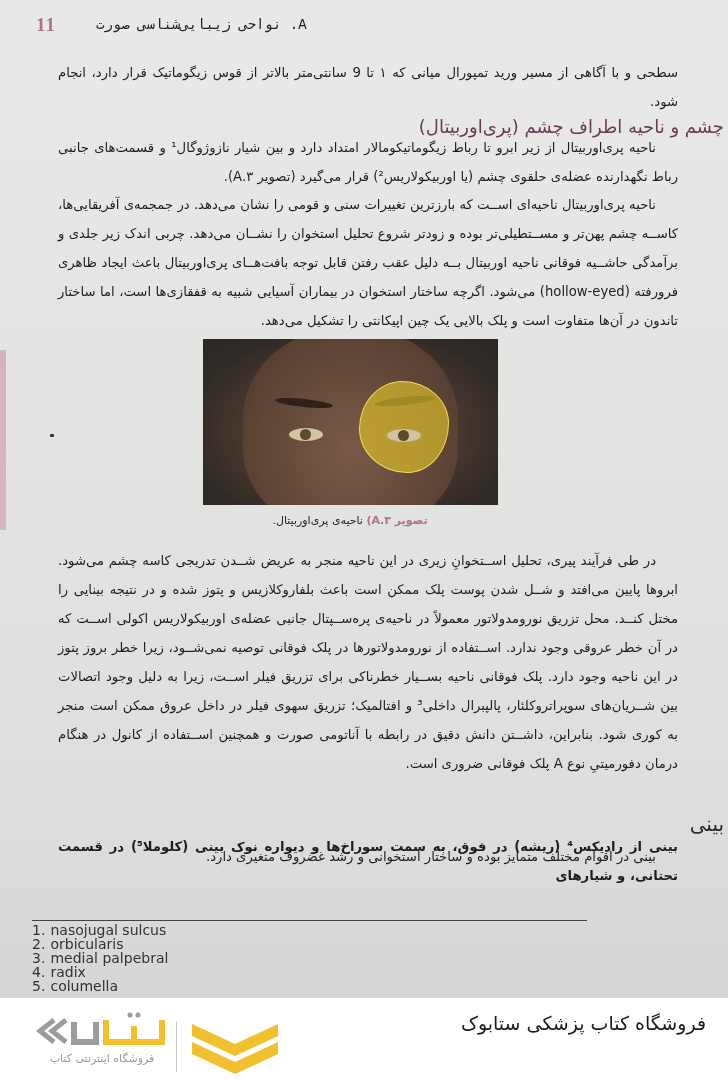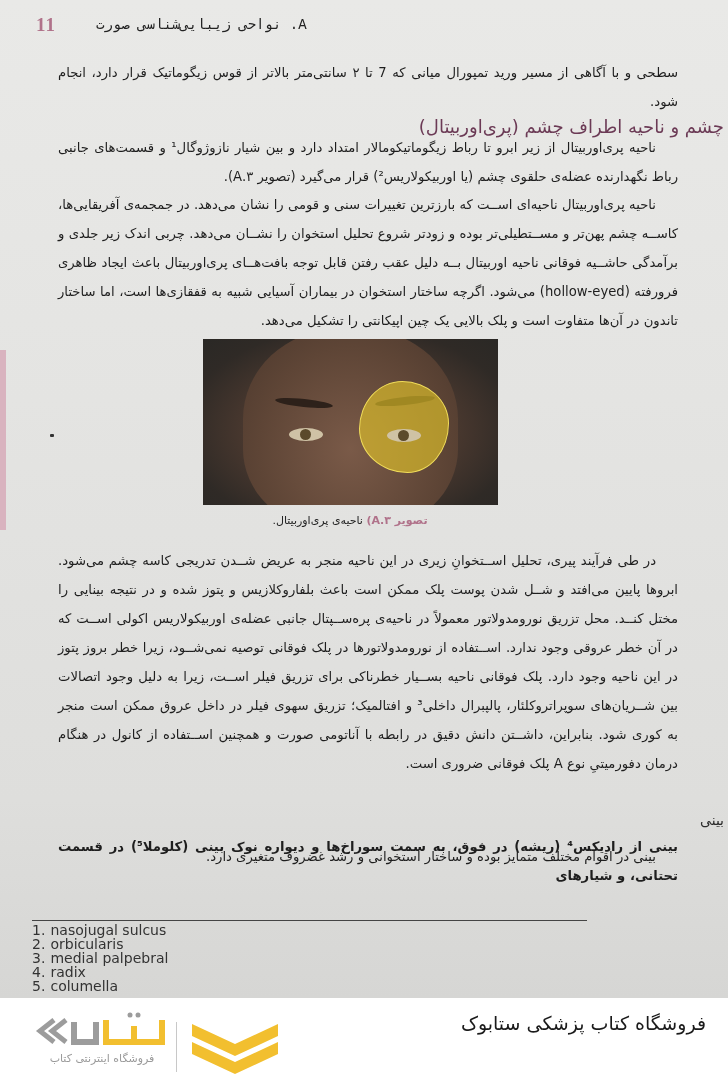--- a/index.html
+++ b/index.html
@@ -38,21 +38,21 @@
     position:absolute; direction:rtl; text-align:justify; text-align-last:right;
     font-family:"DejaVu Sans", sans-serif; font-size:13.2px; color:#1e1e1e;
     left:58px; width:620px; line-height:29px;
   }
   .p.indent { text-indent:22px; }
 
   .section-title {
     position:absolute; direction:rtl; right:48px;
     font-family:"DejaVu Sans", sans-serif; color:#6b3a55; font-size:18px;
   }
-  .section-title.dark { color:#2b2b2b; font-size:14px; }
+  .section-title.dark { color:#2b2b2b; font-size:20px; }
 
   .figure {
     position:absolute; left:203px; top:339px; width:295px; height:166px;
     background:radial-gradient(ellipse at 50% 55%,#6e5444 0%,#4d3a30 45%,#2f2a26 80%,#2a2825 100%);
     overflow:hidden;
   }
   .face {
     position:absolute; left:40px; top:-10px; width:215px; height:200px;
     border-radius:45% 45% 40% 40%;
     background:radial-gradient(ellipse at 50% 60%,#7a5a48 0%,#5e4536 60%,#4a372c 100%);
@@ -101,21 +101,21 @@
 
 <div class="page">
   <div class="pink-strip"></div>
   <div class="stray-dot"></div>
 
   <div class="running-head">
     <span class="page-num">11</span>
     <span class="head-title">A. نواحی زیبایی‌شناسی صورت</span>
   </div>
 
-  <div class="p" style="top:58px;">سطحی و با آگاهی از مسیر ورید تمپورال میانی که 7 تا ۲ سانتی‌متر بالاتر از قوس زیگوماتیک قرار دارد، انجام شود.</div>
+  <div class="p" style="top:58px;">سطحی و با آگاهی از مسیر ورید تمپورال میانی که ۱ تا 9 سانتی‌متر بالاتر از قوس زیگوماتیک قرار دارد، انجام شود.</div>
 
   <div class="section-title" style="top:116px;">چشم و ناحیه اطراف چشم (پری‌اوربیتال)</div>
 
   <div class="p indent" style="top:133px;">ناحیه پری‌اوربیتال از زیر ابرو تا رباط زیگوماتیکومالار امتداد دارد و بین شیار نازوژوگال¹ و قسمت‌های جانبی رباط نگهدارنده عضله‌ی حلقوی چشم (یا اوربیکولاریس²) قرار می‌گیرد (تصویر ۳.A).</div>
 
   <div class="p indent" style="top:190px;">ناحیه پری‌اوربیتال ناحیه‌ای اســت که بارزترین تغییرات سنی و قومی را نشان می‌دهد. در جمجمه‌ی آفریقایی‌ها، کاســه چشم پهن‌تر و مســتطیلی‌تر بوده و زودتر شروع تحلیل استخوان را نشــان می‌دهد. چربی اندک زیر جلدی و برآمدگی حاشــیه فوقانی ناحیه اوربیتال بــه دلیل عقب رفتن قابل توجه بافت‌هــای پری‌اوربیتال باعث ایجاد ظاهری فرورفته (hollow-eyed) می‌شود. اگرچه ساختار استخوان در بیماران آسیایی شبیه به قفقازی‌ها است، اما ساختار تاندون در آن‌ها متفاوت است و پلک بالایی یک چین اپیکانتی را تشکیل می‌دهد.</div>
 
   <div class="figure">
     <div class="face"></div>
     <div class="brow" style="left:72px;top:60px;width:58px;transform:rotate(6deg);"></div>

